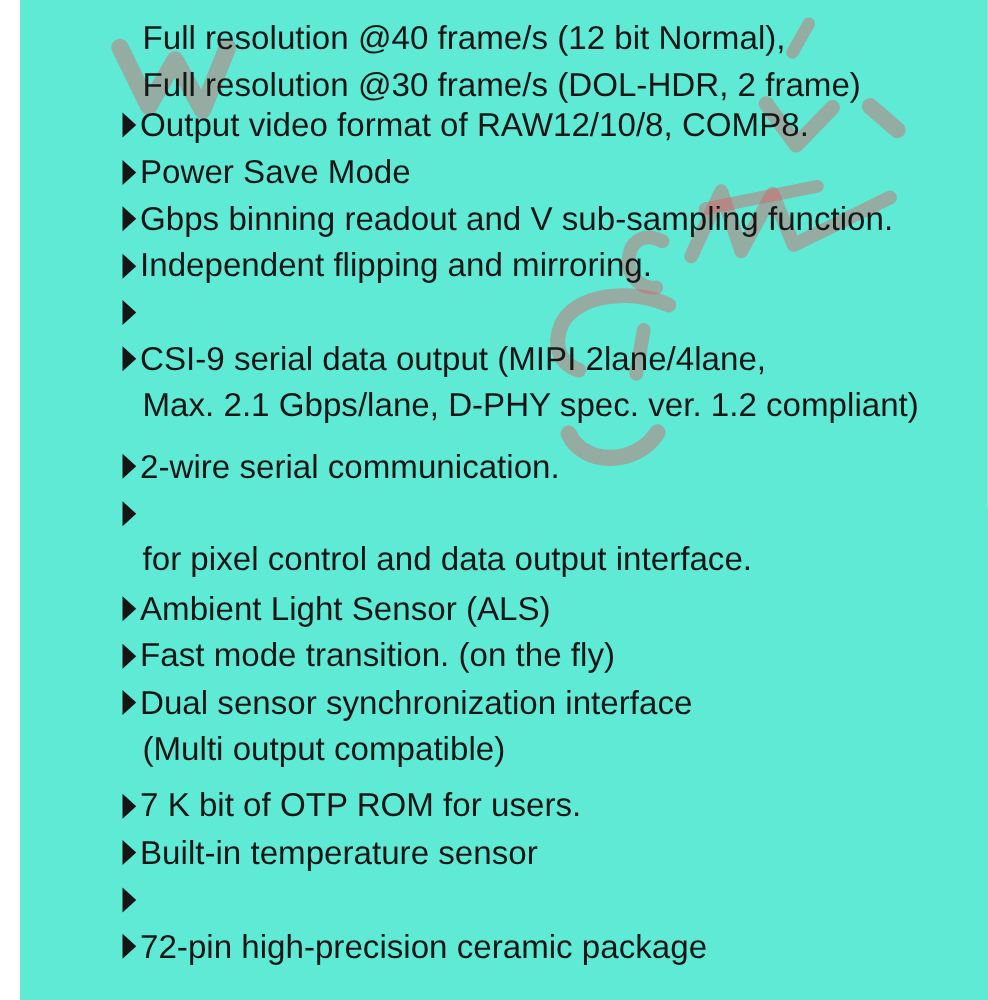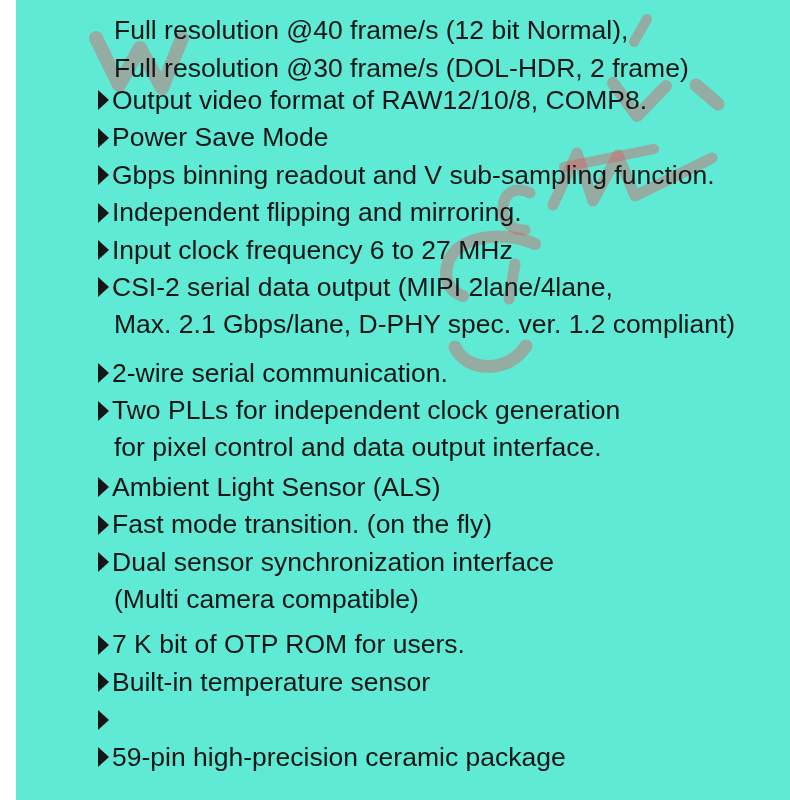--- a/index.html
+++ b/index.html
@@ -85,72 +85,70 @@
         <div class="row">
           <span class="tri"></span>
           <span class="txt">Gbps binning readout and V sub-sampling function.</span>
         </div>
         <div class="row">
           <span class="tri"></span>
           <span class="txt">Independent flipping and mirroring.</span>
         </div>
         <div class="row">
           <span class="tri"></span>
-          <span class="txt">Input clock frequency 6 to 27 MHz</span>
         </div>
         <div class="row">
           <span class="tri"></span>
-          <span class="txt">CSI-2 serial data output (MIPI 2lane/4lane,</span>
+          <span class="txt">CSI-9 serial data output (MIPI 2lane/4lane,</span>
         </div>
         <div class="row cont">
           <span class="txt">Max. 2.1 Gbps/lane, D-PHY spec. ver. 1.2 compliant)</span>
         </div>
       </div>
       <div class="group">
         <div class="row">
           <span class="tri"></span>
           <span class="txt">2-wire serial communication.</span>
         </div>
         <div class="row">
           <span class="tri"></span>
-          <span class="txt">Two PLLs for independent clock generation</span>
         </div>
         <div class="row cont">
           <span class="txt">for pixel control and data output interface.</span>
         </div>
       </div>
       <div class="group">
         <div class="row">
           <span class="tri"></span>
           <span class="txt">Ambient Light Sensor (ALS)</span>
         </div>
         <div class="row">
           <span class="tri"></span>
           <span class="txt">Fast mode transition. (on the fly)</span>
         </div>
         <div class="row">
           <span class="tri"></span>
           <span class="txt">Dual sensor synchronization interface</span>
         </div>
         <div class="row cont">
-          <span class="txt">(Multi camera compatible)</span>
+          <span class="txt">(Multi output compatible)</span>
         </div>
       </div>
       <div class="group">
         <div class="row">
           <span class="tri"></span>
           <span class="txt">7 K bit of OTP ROM for users.</span>
         </div>
         <div class="row">
           <span class="tri"></span>
           <span class="txt">Built-in temperature sensor</span>
         </div>
         <div class="row">
           <span class="tri"></span>
         </div>
         <div class="row">
           <span class="tri"></span>
-          <span class="txt">59-pin high-precision ceramic package</span>
+          <span class="txt">72-pin high-precision ceramic package</span>
         </div>
       </div>
     </div>
 
 </div>
 
 </body></html>

